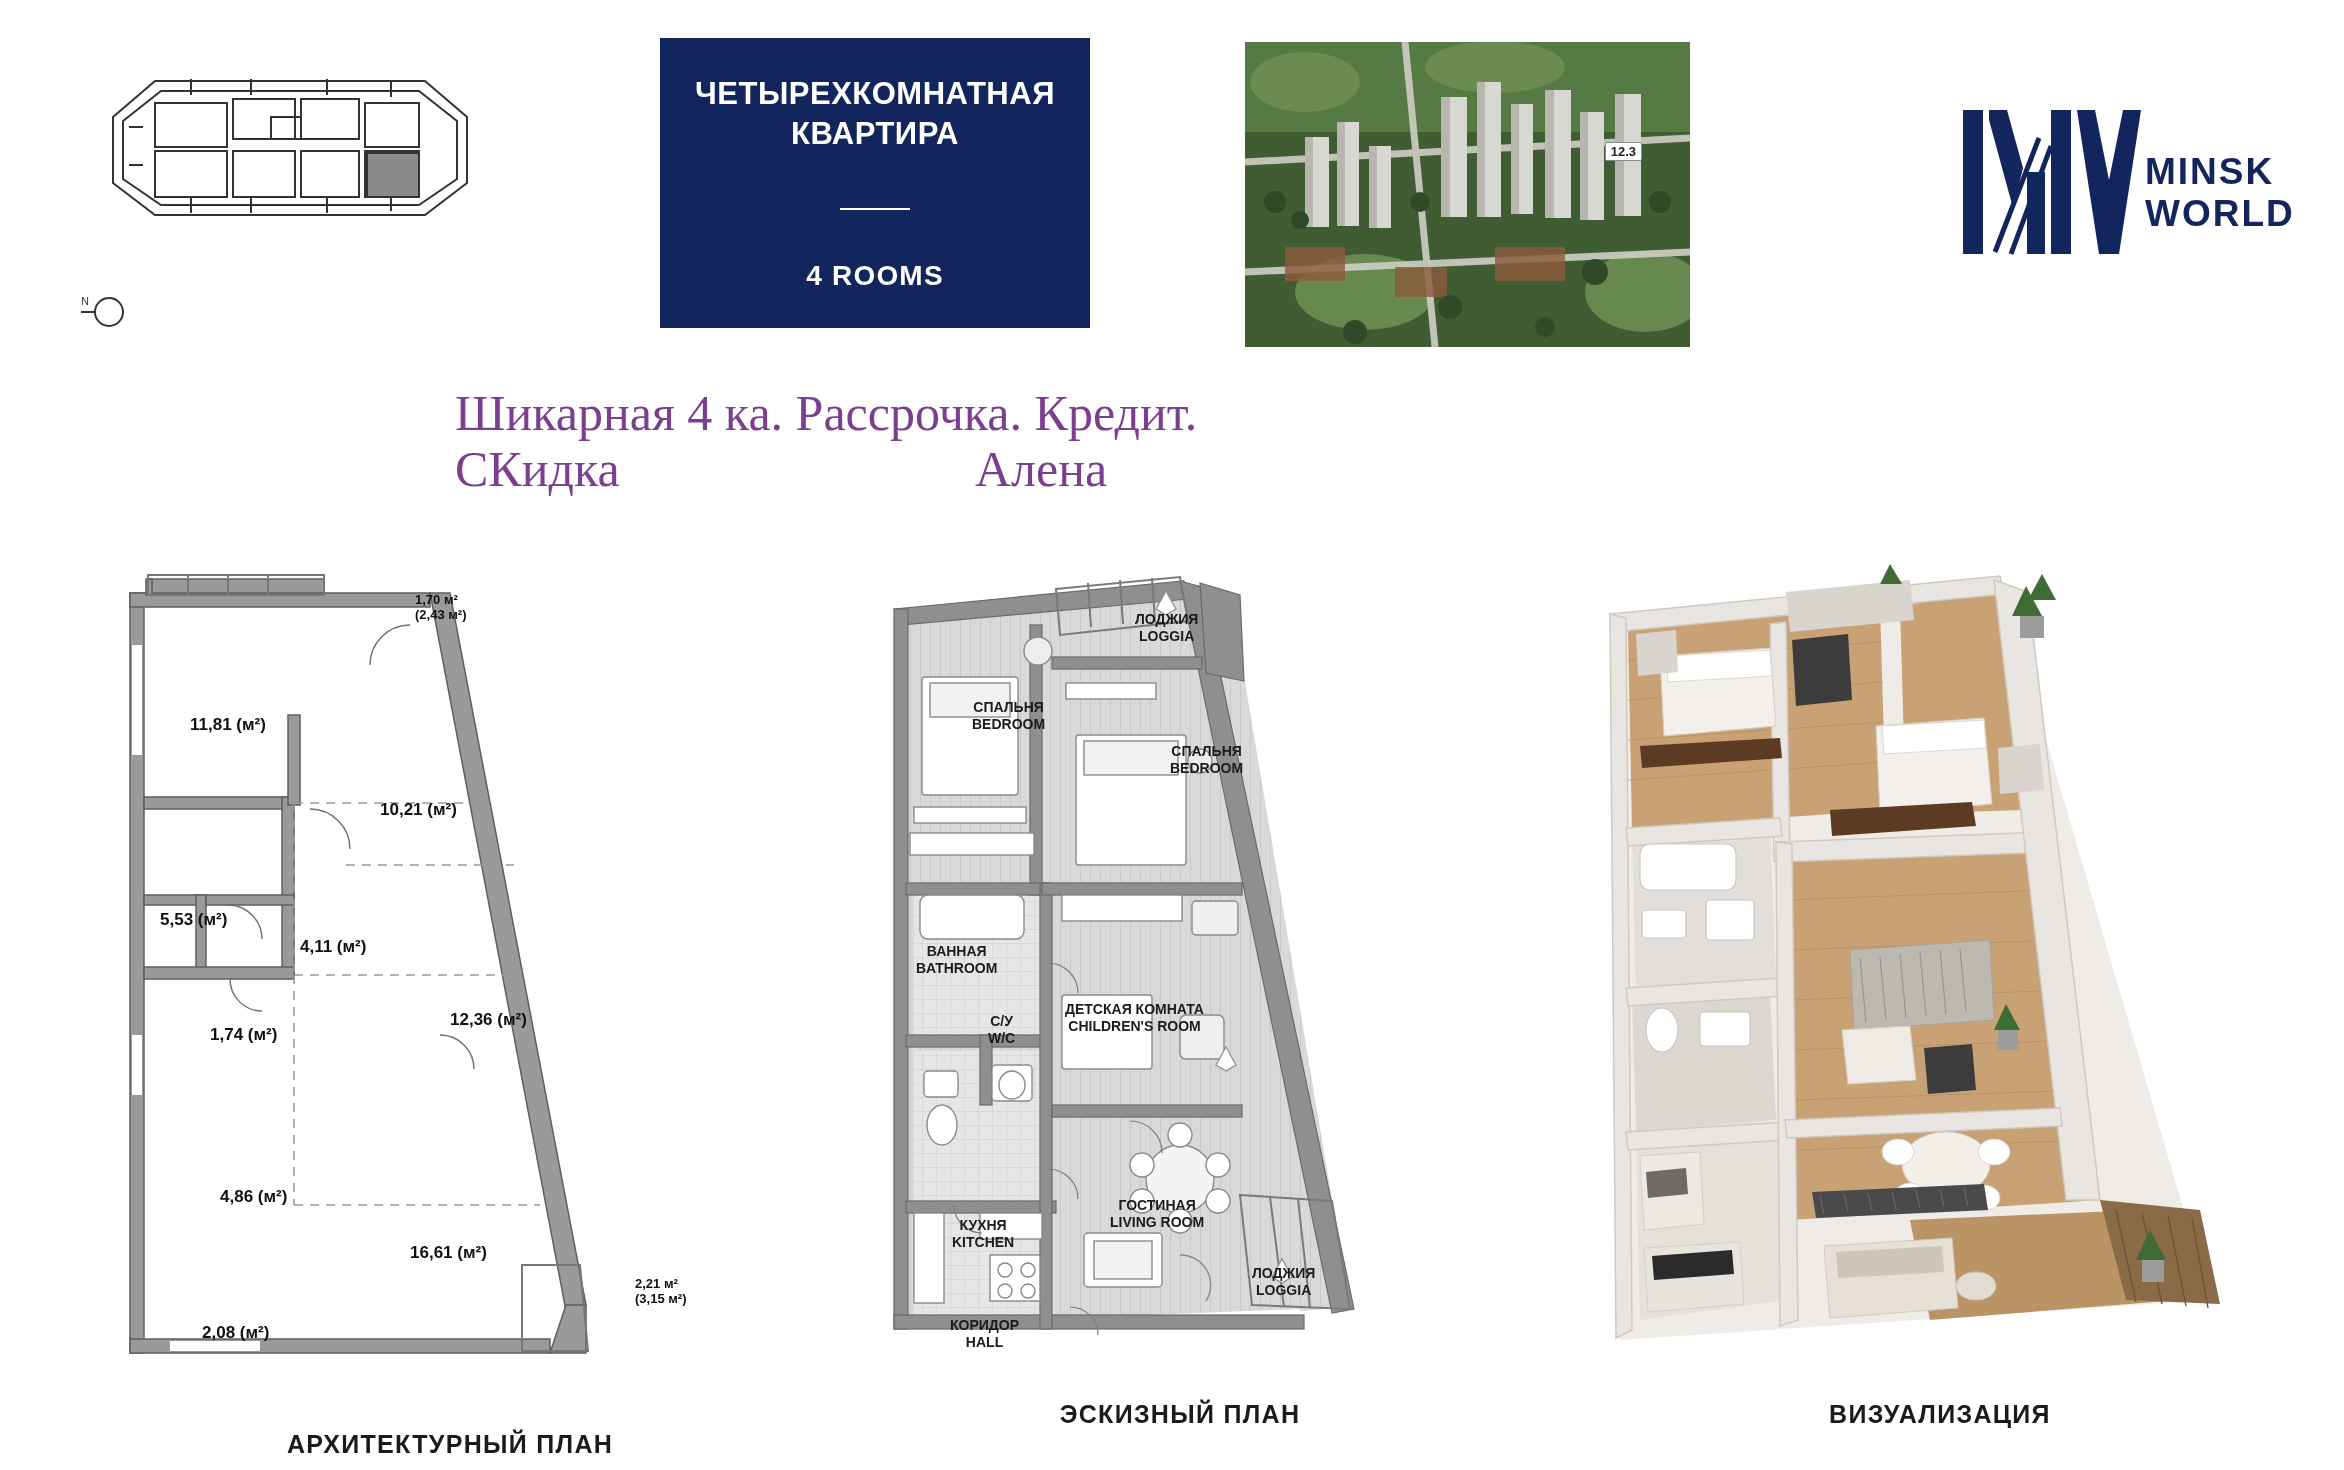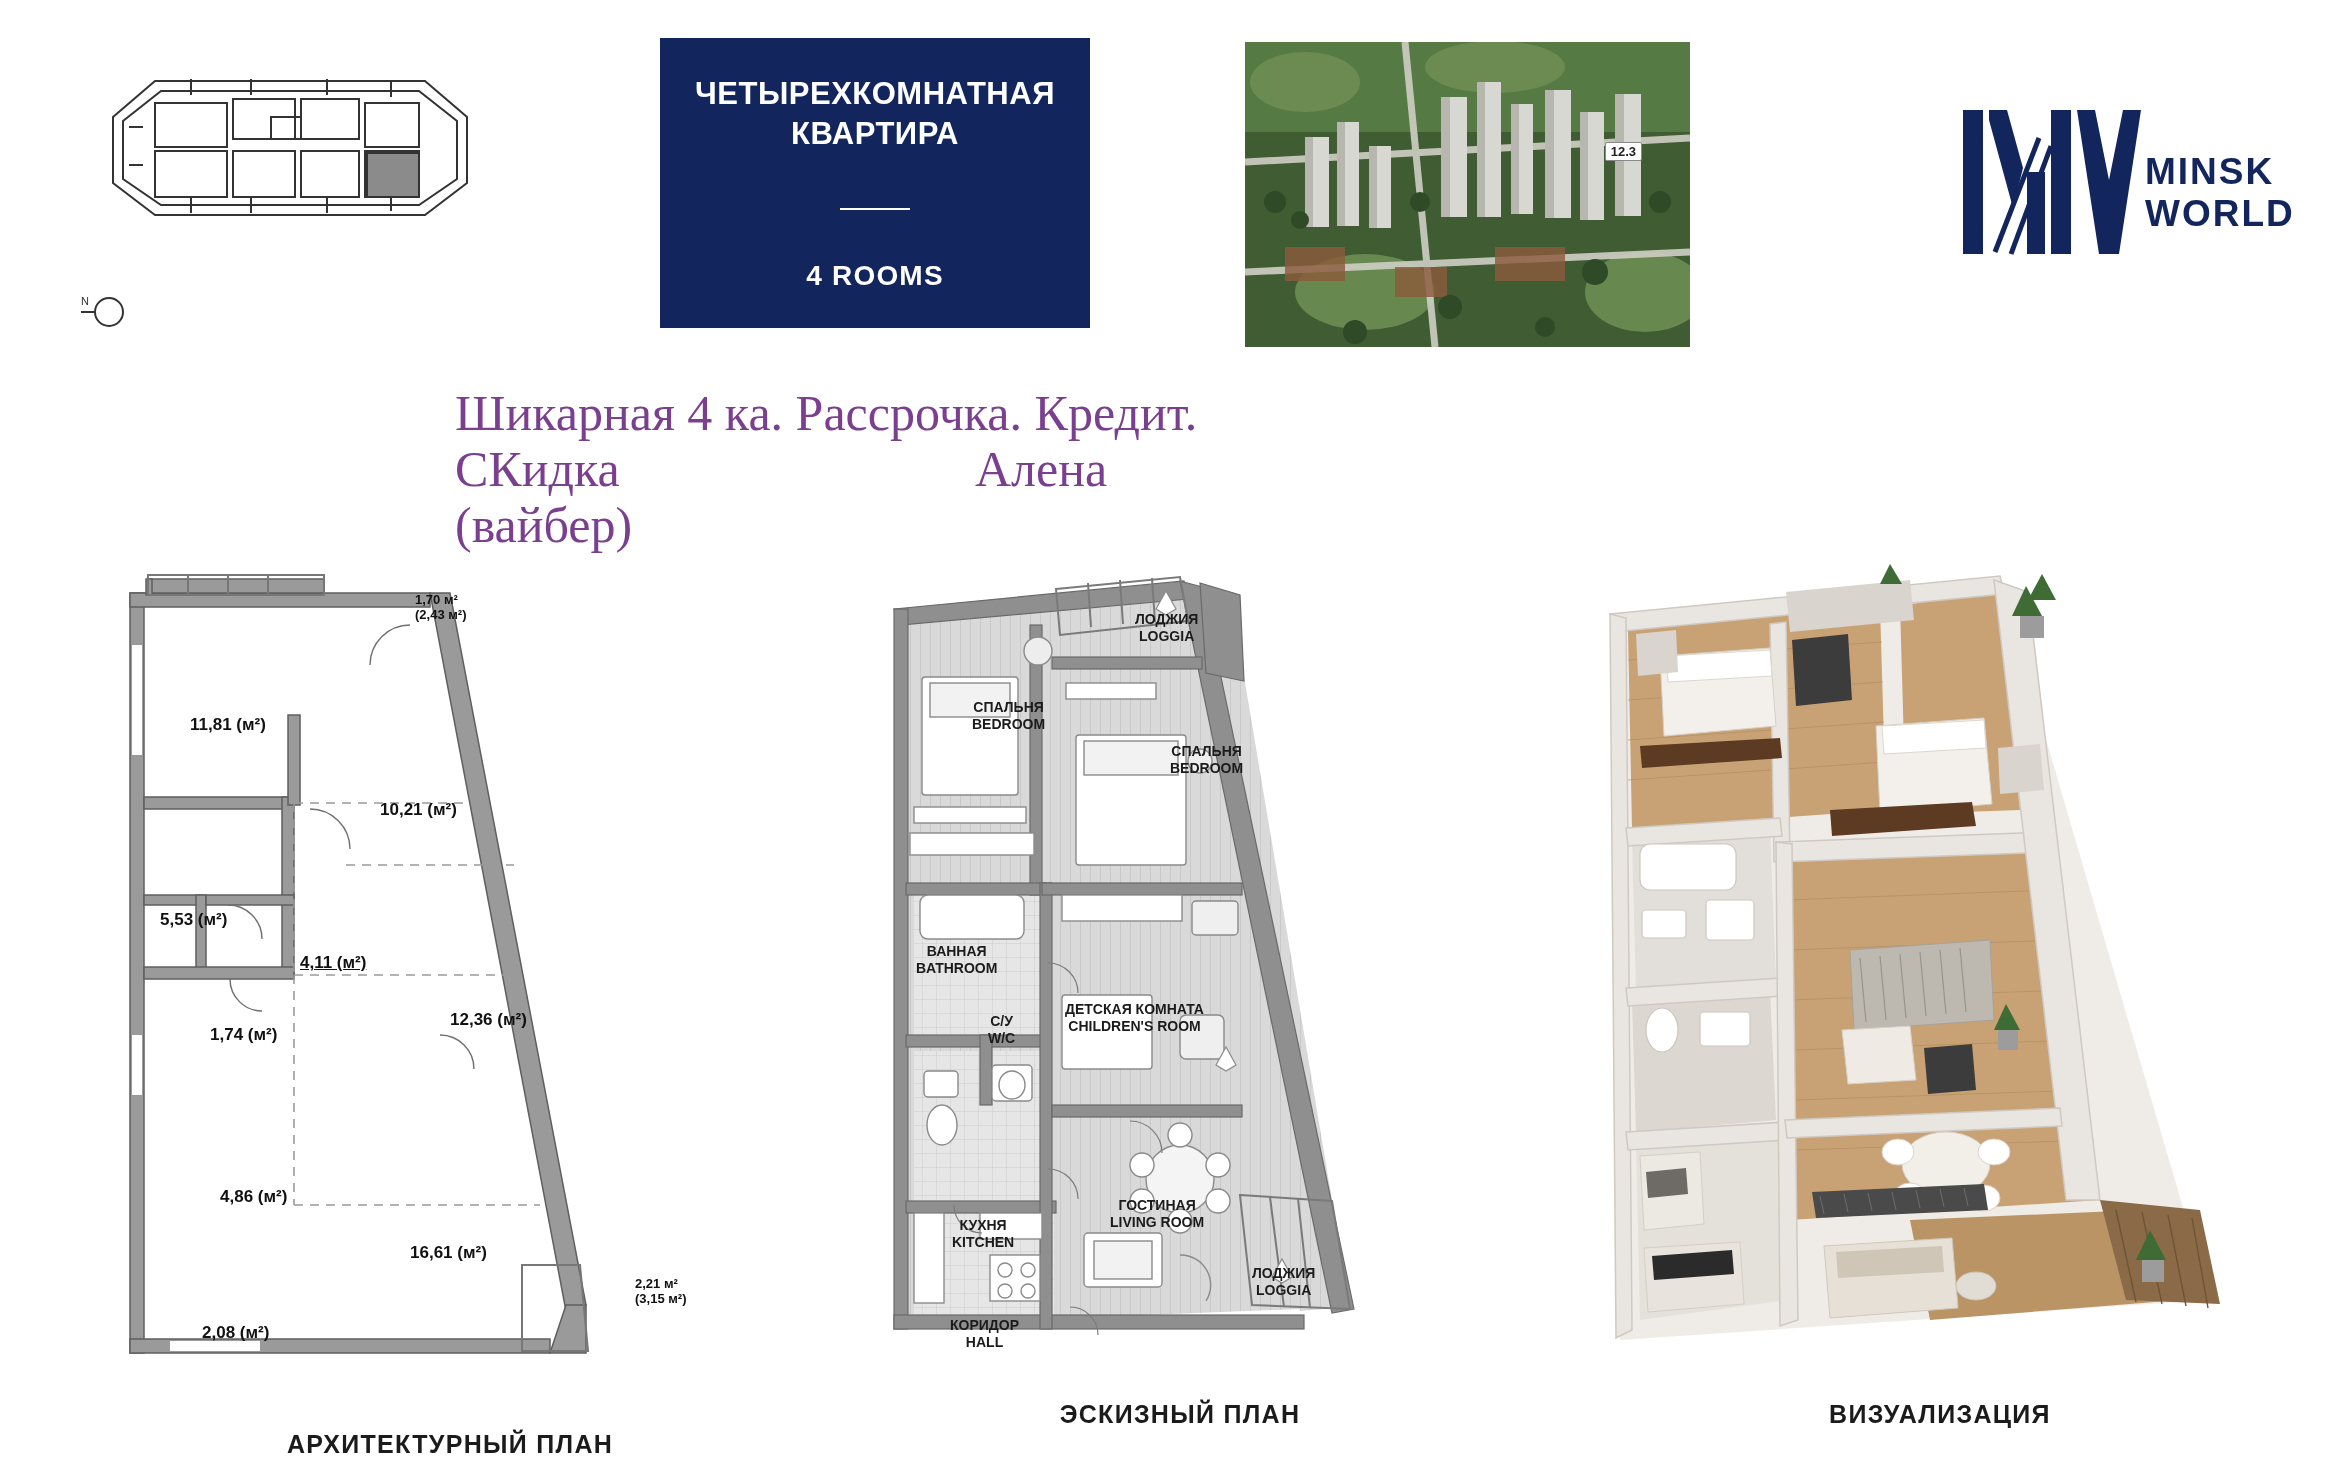--- a/index.html
+++ b/index.html
@@ -160,21 +160,20 @@
   </div>
   <div class="brand">MINSK WORLD</div>
 </div>
 
 <div class="promo">
   <div>Шикарная 4 ка. Рассрочка. Кредит.</div>
   <div class="l2">
     <span class="a">СКидка</span>
     <span>Алена</span>
   </div>
-  <div class="l3">(вайбер)</div>
 </div>
 
 <div class="plan" style="left:110px;top:565px;width:680px;height:820px;">
   <svg width="680" height="820" viewBox="0 0 680 820">
 
     <g fill="#9a9a9a" stroke="#5f5f5f" stroke-width="1.5">
 
       <rect x="20" y="28" width="14" height="760"></rect>
 
       <rect x="20" y="28" width="300" height="14"></rect>
@@ -226,21 +225,21 @@
       <path d="M120 414 A32 32 0 0 0 152 446"></path>
       <path d="M300 60 A40 40 0 0 0 260 100"></path>
       <path d="M330 470 A34 34 0 0 1 364 504"></path>
     </g>
   </svg>
 
   
   <div class="lbl" style="left:80px;top:150px;">11,81 (м²)</div>
   <div class="lbl" style="left:270px;top:235px;">10,21 (м²)</div>
   <div class="lbl" style="left:50px;top:345px;">5,53 (м²)</div>
-  <div class="lbl" style="left:190px;top:388px;text-decoration:underline;">4,11 (м²)</div>
+  <div class="lbl" style="left:190px;top:372px;">4,11 (м²)</div>
   <div class="lbl" style="left:100px;top:460px;">1,74 (м²)</div>
   <div class="lbl" style="left:340px;top:445px;">12,36 (м²)</div>
   <div class="lbl" style="left:110px;top:622px;">4,86 (м²)</div>
   <div class="lbl" style="left:300px;top:678px;">16,61 (м²)</div>
   <div class="lbl" style="left:92px;top:758px;">2,08 (м²)</div>
 
   
   <div class="lbl sm" style="left:305px;top:28px;">
     <div>1,70 м²</div>
     <div>(2,43 м²)</div>

